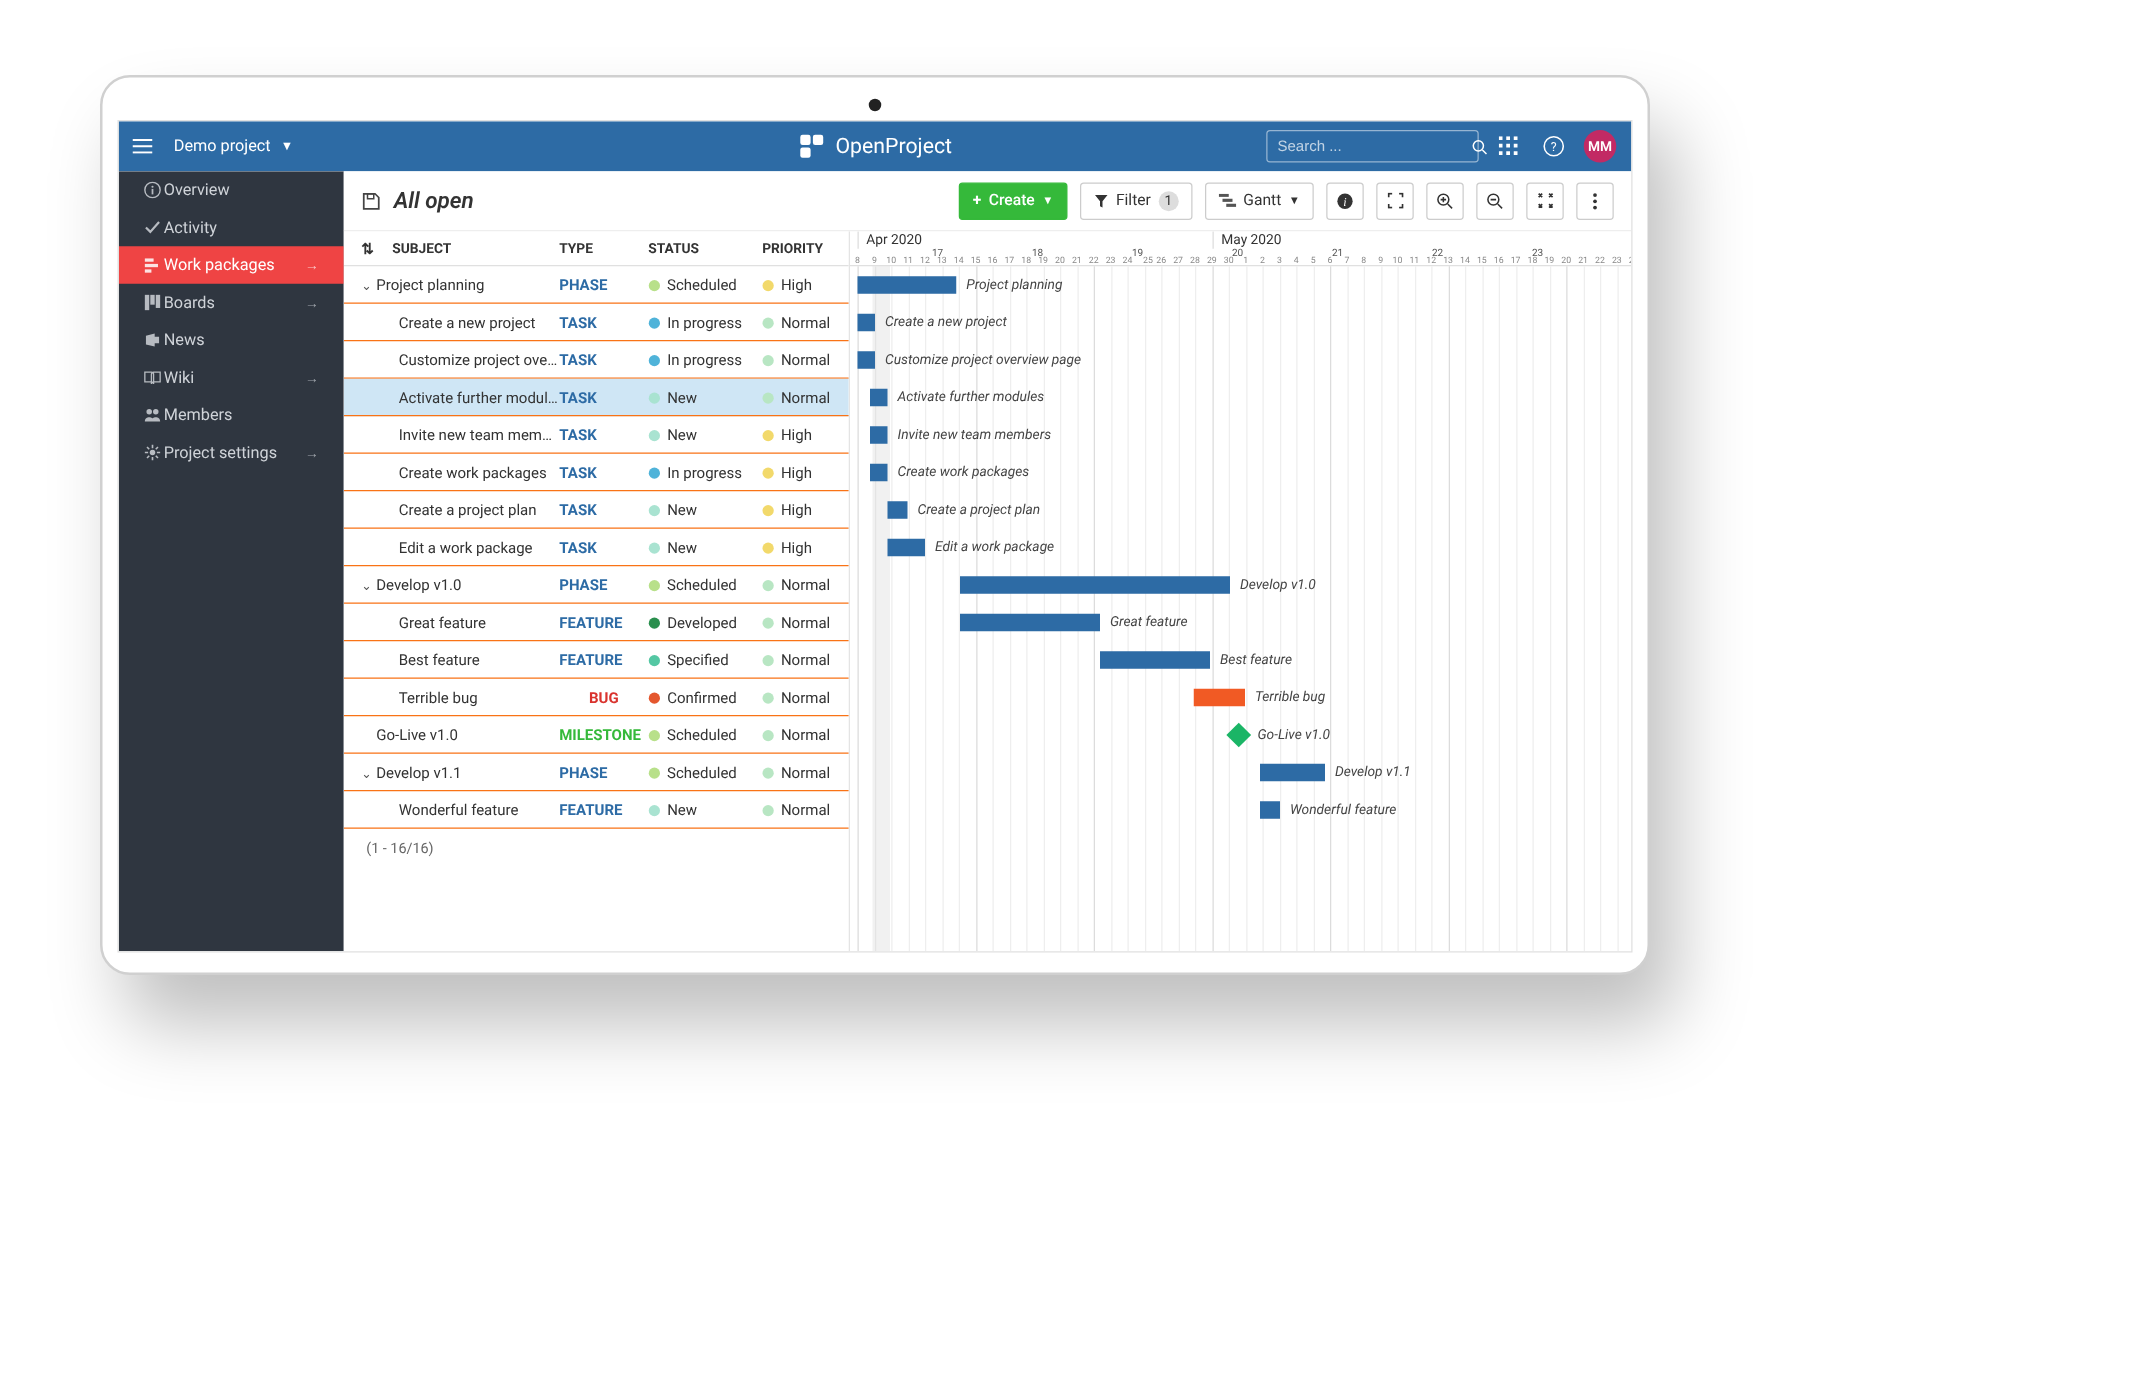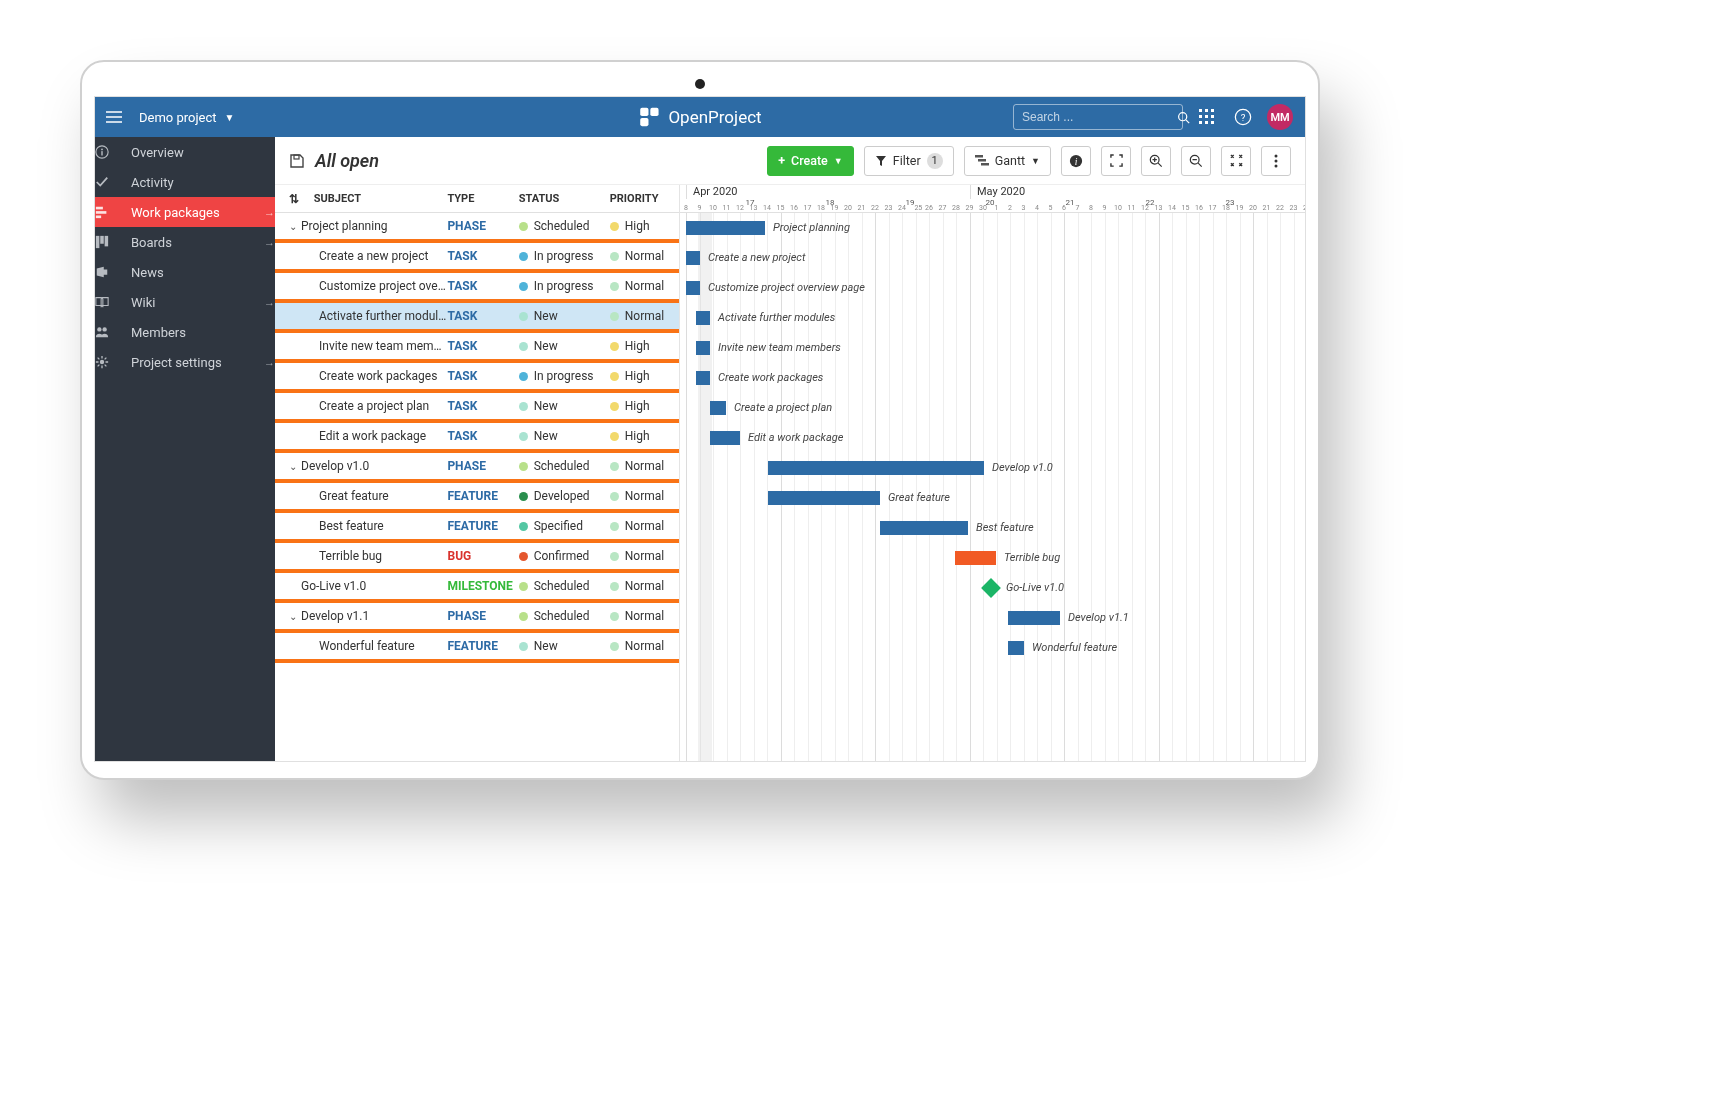--- a/index.html
+++ b/index.html
@@ -18,21 +18,21 @@
 .topbar .right { margin-left:auto; display:flex; align-items:center; gap:12px; padding-right:12px; }
 .search { display:flex; align-items:center; border:1px solid rgba(255,255,255,.5); border-radius:3px; height:26px; width:170px; padding:0 8px; color:rgba(255,255,255,.8); font-size:12px; }
 .search input { flex:1; background:transparent; border:none; outline:none; color:#fff; font-size:12px; }
 .search input::placeholder { color:rgba(255,255,255,.7); }
 .avatar { width:26px; height:26px; border-radius:50%; background:#c22a64; display:flex; align-items:center; justify-content:center; font-size:11px; font-weight:600; }
 .icon-btn { width:24px; height:24px; display:flex; align-items:center; justify-content:center; cursor:pointer; }
 
 
 .body { flex:1; display:flex; overflow:hidden; }
 .sidebar { width:180px; background:#2f3640; color:#cfd3d8; font-size:13px; display:flex; flex-direction:column; }
-.sidebar .item { height:30px; display:flex; align-items:center; padding:0 0; gap:20px; cursor:pointer; }
+.sidebar .item { height:30px; display:flex; align-items:center; padding:0 20px; gap:0; cursor:pointer; }
 .sidebar .item.active { background:#ef4444; color:#fff; }
 .sidebar .item .arrow { margin-left:auto; opacity:.7; font-size:11px; }
 .sidebar .sicon { width:16px; text-align:center; opacity:.85; font-size:13px; }
 
 .main { flex:1; display:flex; flex-direction:column; overflow:hidden; background:#fff; }
 
 .toolbar { height:48px; display:flex; align-items:center; padding:0 14px; gap:10px; border-bottom:1px solid #eee; }
 .page-title { display:flex; align-items:center; gap:10px; font-size:18px; color:#333; font-style:italic; font-weight:600; }
 .page-title .disk { font-style:normal; color:#444; font-size:16px; }
 .toolbar .spacer { flex:1; }
@@ -43,29 +43,29 @@
 
 
 .content { flex:1; display:flex; overflow:hidden; }
 .tablewrap { width:405px; border-right:1px solid #e4e4e4; display:flex; flex-direction:column; overflow:hidden; }
 .thead { height:28px; display:flex; align-items:center; font-size:11px; font-weight:700; color:#333; border-bottom:1px solid #e0e0e0; padding-left:14px; }
 .thead .col-subj { display:flex; align-items:center; gap:6px; }
 .col-subj { width:160px; }
 .col-type { width:72px; }
 .col-status { width:92px; }
 .col-prio  { width:70px; }
-.trow { height:30px; display:flex; align-items:center; font-size:12px; color:#333; border-bottom:4px solid #f97316; padding-left:14px; }
+.trow { height:30px; display:flex; align-items:center; font-size:12px; color:#333; border-bottom:1px solid #f97316; padding-left:14px; }
 .trow.selected { background:#cfe6f5; }
 .trow .subj { white-space:nowrap; overflow:hidden; text-overflow:ellipsis; }
 .indent0 .subj { padding-left:0; } .indent1 .subj { padding-left:18px; }
 .caret { display:inline-block; width:12px; color:#555; font-size:10px; }
 .type-PHASE { color:#2d6ba5; font-weight:700; }
 .type-TASK  { color:#2d6ba5; font-weight:700; }
 .type-FEATURE { color:#2d6ba5; font-weight:700; }
-.type-BUG { color:#d9332e; font-weight:700; }
+.type-BUG { color:#d9332e; font-weight:700;text-align:center; }
 .type-MILESTONE { color:#35b93a; font-weight:700; }
 .dot { display:inline-block; width:9px; height:9px; border-radius:50%; margin-right:6px; vertical-align:middle; }
 .pager { font-size:11.5px; color:#666; padding:8px 18px; }
 
 
 .gantt { flex:1; position:relative; overflow:hidden; font-size:11px; }
 .gantt-header { height:28px; border-bottom:1px solid #e0e0e0; position:relative; }
 .month-lbl { position:absolute; top:0; height:14px; line-height:14px; font-size:11px; color:#333; border-left:1px solid #ddd; padding-left:6px; }
 .weeknum { position:absolute; top:14px; height:7px; line-height:7px; font-size:8px; color:#555; text-align:center; }
 .daynum { position:absolute; bottom:0; font-size:7px; color:#888; text-align:center; width:13.5px; }
@@ -394,20 +394,21 @@
                   <div class="col-status"><span class="dot" style="background:#b8e08a"></span>Scheduled</div>
                   <div class="col-prio"><span class="dot" style="background:#b8e6c3"></span>Normal</div>
                 </div>
                 <div class="trow indent1">
                   <div class="col-subj subj"><span class="caret"></span><span>Wonderful feature</span></div>
                   <div class="col-type type-FEATURE">FEATURE</div>
                   <div class="col-status"><span class="dot" style="background:#a9e3d1"></span>New</div>
                   <div class="col-prio"><span class="dot" style="background:#b8e6c3"></span>Normal</div>
                 </div>
               </div>
+            <div class="pager">(1 - 16/16)</div>
           </div>
 
           <div class="gantt">
             <div class="gantt-header" id="gh">
                 <div class="month-lbl" style="left: 6px;">Apr 2020</div>
                 <div class="month-lbl" style="left: 290px;">May 2020</div>
                 <div class="weeknum" style="left: -50px; width: 80px;">16</div>
                 <div class="weeknum" style="left: 30px; width: 80px;">17</div>
                 <div class="weeknum" style="left: 110px; width: 80px;">18</div>
                 <div class="weeknum" style="left: 190px; width: 80px;">19</div>

